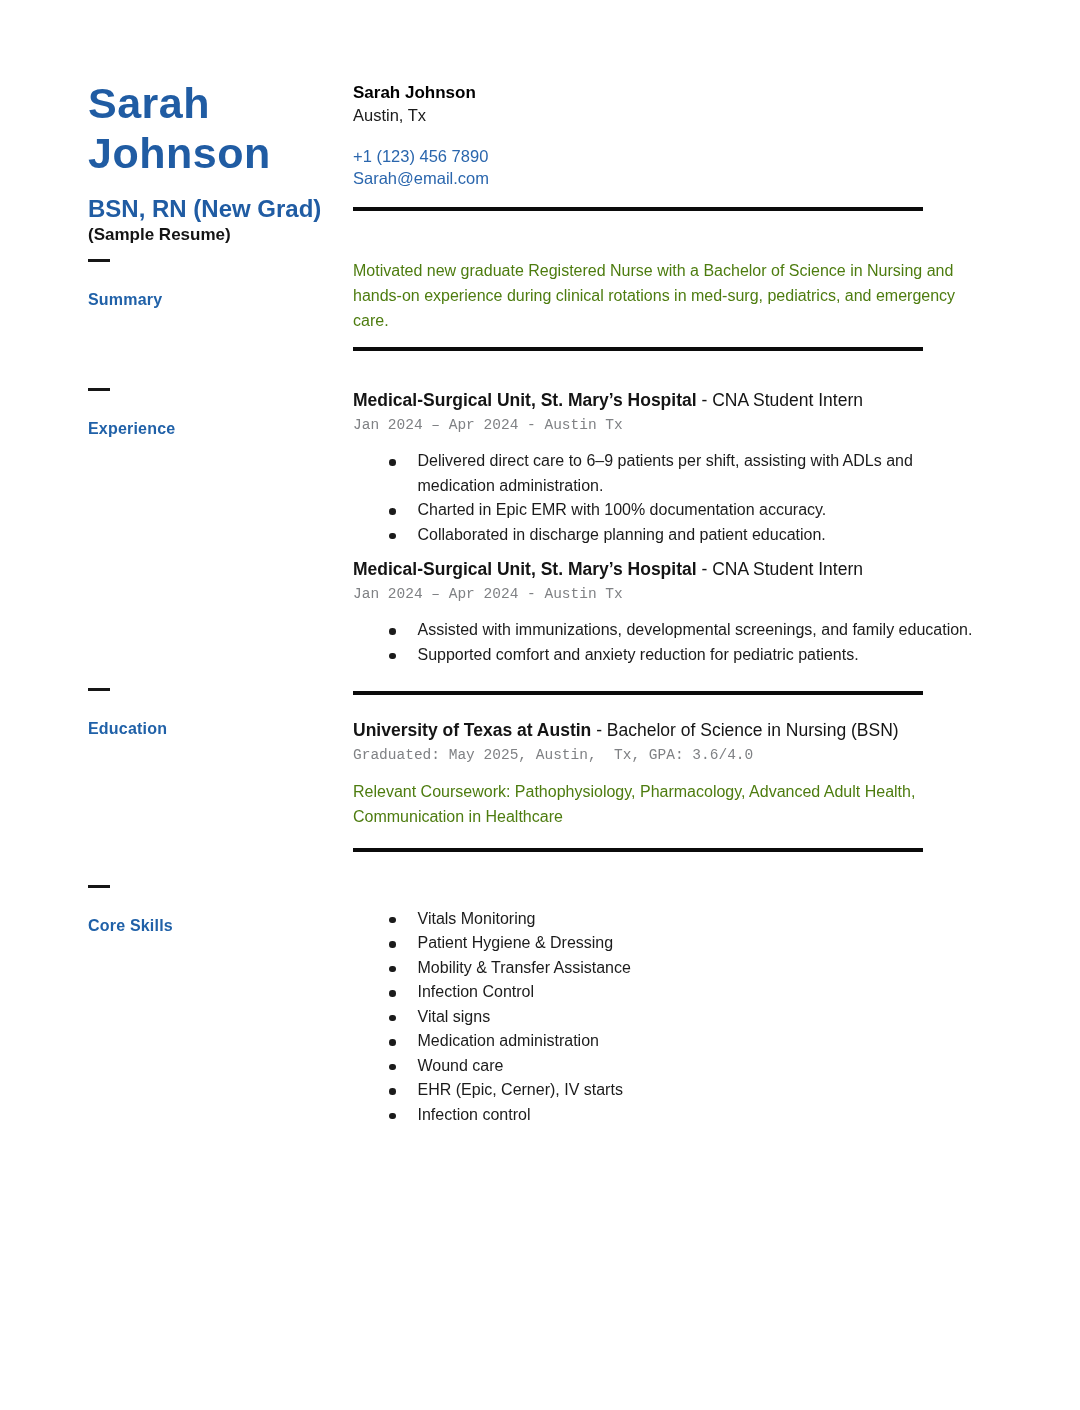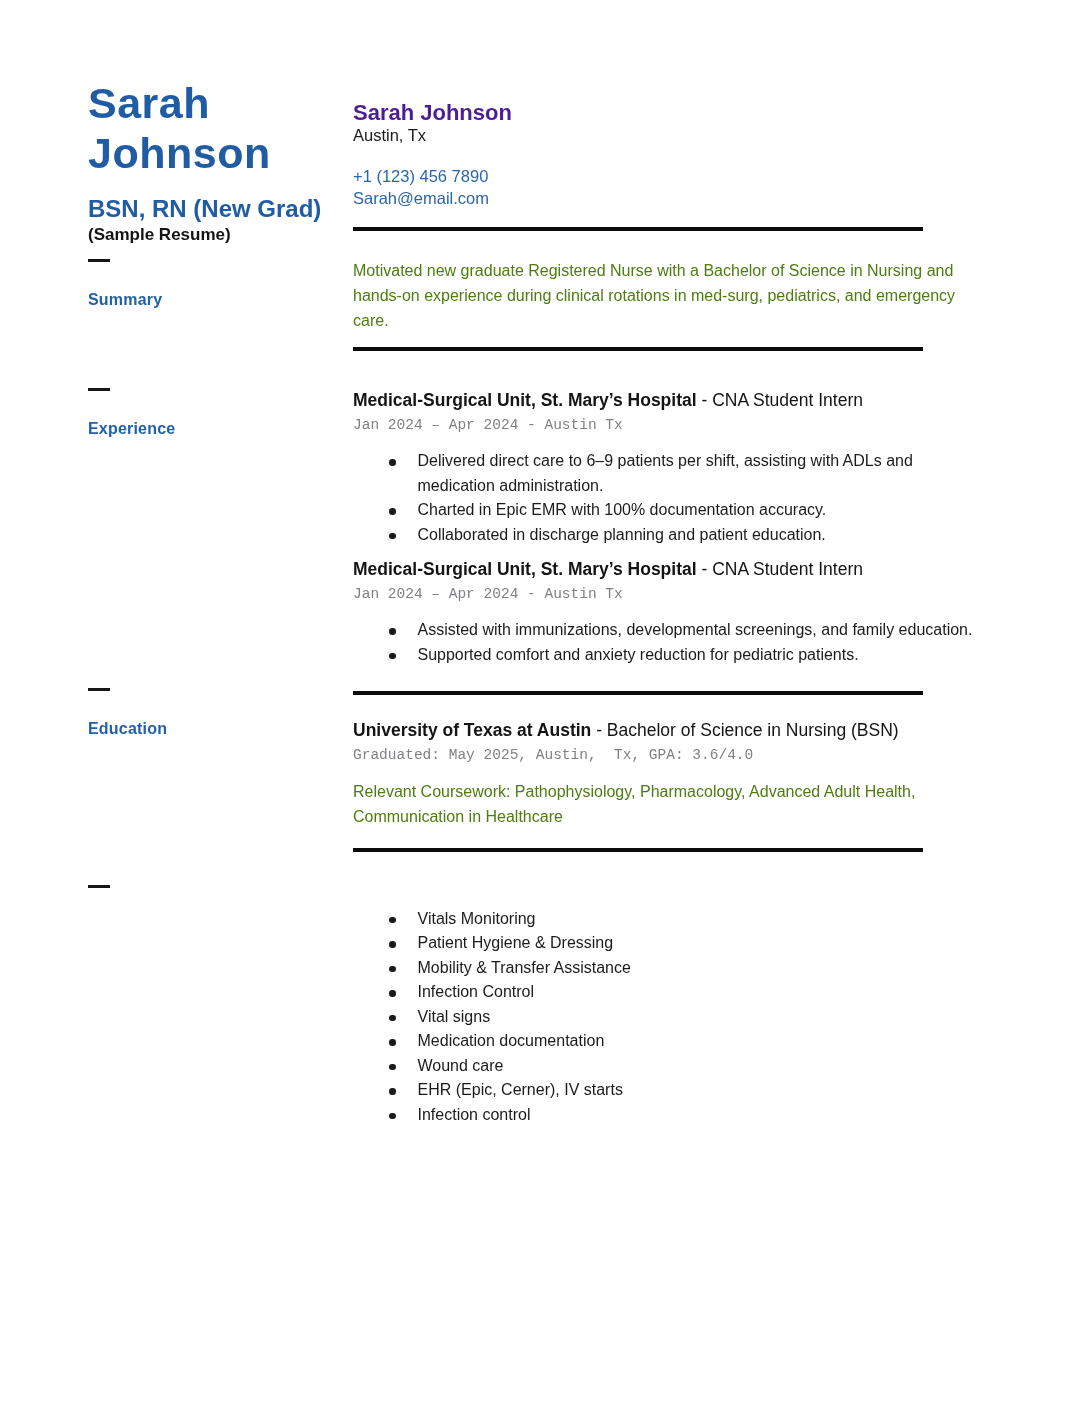--- a/index.html
+++ b/index.html
@@ -33,21 +33,21 @@
     margin-top: 16px;
     line-height: 30px;
   }
   .subline {
     color: #141414;
     font-size: 17px;
     font-weight: bold;
     margin-top: 0;
     line-height: 22px;
   }
-  .contact-name { font-size: 22px; font-weight: bold; margin-top: 24px; line-height: 22px; color: #4c1d95; }
+  .contact-name { font-size: 17px; font-weight: bold; margin-top: 4px; line-height: 22px; color: #000000; }
   .contact-loc  { font-size: 16.5px; line-height: 23px; color: #1b1b1b; }
   .contact-phone { display: block; margin-top: 18px; }
   .contact-link {
     color: #2a66ad;
     font-size: 16.5px;
     line-height: 22px;
     text-decoration: none;
     cursor: pointer;
   }
   .header-row { margin-bottom: 13px; }
@@ -189,20 +189,21 @@
       <div class="job-title"><span class="edu-school">University of Texas at Austin</span><span class="edu-sep"> - </span><span class="edu-degree">Bachelor of Science in Nursing (BSN)</span></div>
       <div class="meta">Graduated: May 2025, Austin,  Tx, GPA: 3.6/4.0</div>
       <p class="body-text coursework">Relevant Coursework: Pathophysiology, Pharmacology, Advanced Adult Health, Communication in Healthcare</p>
       <hr class="rule">
     </div>
   </section>
 
   <section class="row skills-row">
     <aside class="left aside-up-22">
       <div class="dash"></div>
+      <h2 class="section-label">Core Skills</h2>
     </aside>
     <div class="right">
       <ul class="bullets">
         <li class="bullet">
             <span class="dot"></span>
             <span class="bullet-text">Vitals Monitoring</span>
           </li>
         <li class="bullet">
             <span class="dot"></span>
             <span class="bullet-text">Patient Hygiene &amp; Dressing</span>
@@ -214,21 +215,21 @@
         <li class="bullet">
             <span class="dot"></span>
             <span class="bullet-text">Infection Control</span>
           </li>
         <li class="bullet">
             <span class="dot"></span>
             <span class="bullet-text">Vital signs</span>
           </li>
         <li class="bullet">
             <span class="dot"></span>
-            <span class="bullet-text">Medication documentation</span>
+            <span class="bullet-text">Medication administration</span>
           </li>
         <li class="bullet">
             <span class="dot"></span>
             <span class="bullet-text">Wound care</span>
           </li>
         <li class="bullet">
             <span class="dot"></span>
             <span class="bullet-text">EHR (Epic, Cerner), IV starts</span>
           </li>
         <li class="bullet">

